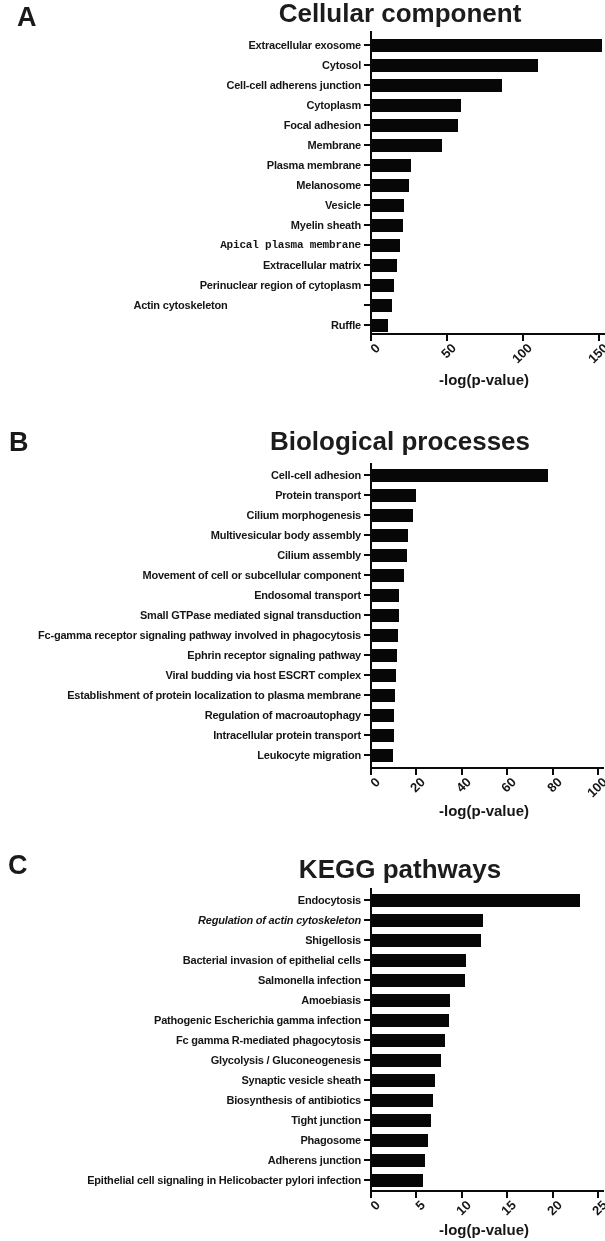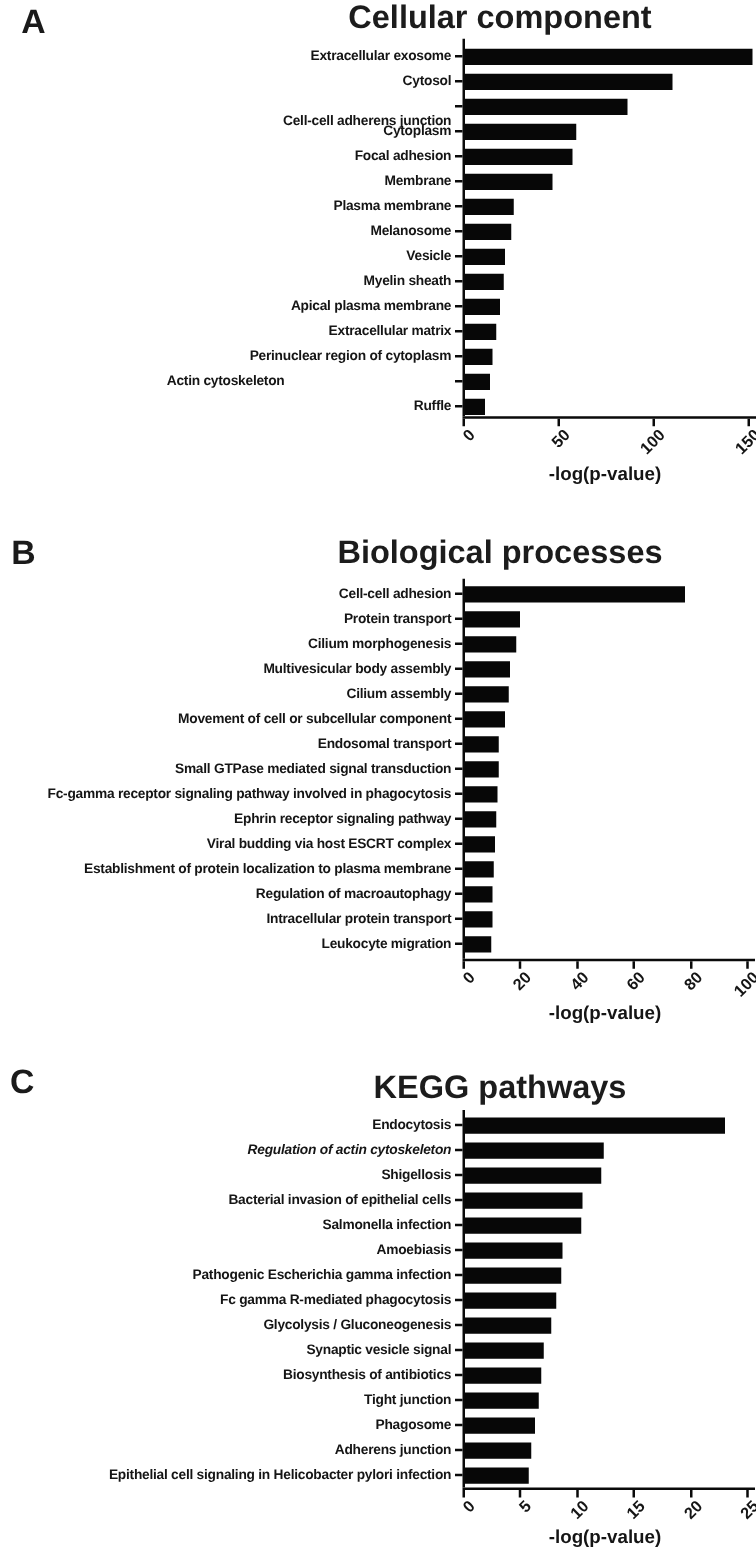--- a/index.html
+++ b/index.html
@@ -100,21 +100,21 @@
   <div class="panel-letter" style="left:17px; top:4px;">A</div>
   <div class="chart-title" style="top:0px;">Cellular component</div>
   <div class="xaxis-label" style="top:371px;">-log(p-value)</div>
   <div>
       <div class="cat-label" style="top: 35px; width: 361px;">Extracellular exosome</div>
       <div class="cat-tick" style="left: 364px; top: 44px;"></div>
       <div class="bar" style="left: 371px; top: 38.5px; width: 231.04px; background: rgb(7, 7, 7);"></div>
       <div class="cat-label" style="top: 55px; width: 361px;">Cytosol</div>
       <div class="cat-tick" style="left: 364px; top: 64px;"></div>
       <div class="bar" style="left: 371px; top: 58.5px; width: 167.2px; background: rgb(7, 7, 7);"></div>
-      <div class="cat-label" style="top: 75px; width: 361px; margin-top: 12px;">Cell-cell adherens junction</div>
+      <div class="cat-label" style="top: 75px; width: 361px;">Cell-cell adherens junction</div>
       <div class="cat-tick" style="left: 364px; top: 84px;"></div>
       <div class="bar" style="left: 371px; top: 78.5px; width: 130.72px; background: rgb(7, 7, 7);"></div>
       <div class="cat-label" style="top: 95px; width: 361px;">Cytoplasm</div>
       <div class="cat-tick" style="left: 364px; top: 104px;"></div>
       <div class="bar" style="left: 371px; top: 98.5px; width: 89.68px; background: rgb(7, 7, 7);"></div>
       <div class="cat-label" style="top: 115px; width: 361px;">Focal adhesion</div>
       <div class="cat-tick" style="left: 364px; top: 124px;"></div>
       <div class="bar" style="left: 371px; top: 118.5px; width: 86.64px; background: rgb(7, 7, 7);"></div>
       <div class="cat-label" style="top: 135px; width: 361px;">Membrane</div>
       <div class="cat-tick" style="left: 364px; top: 144px;"></div>
@@ -124,21 +124,21 @@
       <div class="bar" style="left: 371px; top: 158.5px; width: 39.52px; background: rgb(7, 7, 7);"></div>
       <div class="cat-label" style="top: 175px; width: 361px;">Melanosome</div>
       <div class="cat-tick" style="left: 364px; top: 184px;"></div>
       <div class="bar" style="left: 371px; top: 178.5px; width: 38px; background: rgb(7, 7, 7);"></div>
       <div class="cat-label" style="top: 195px; width: 361px;">Vesicle</div>
       <div class="cat-tick" style="left: 364px; top: 204px;"></div>
       <div class="bar" style="left: 371px; top: 198.5px; width: 33.44px; background: rgb(7, 7, 7);"></div>
       <div class="cat-label" style="top: 215px; width: 361px;">Myelin sheath</div>
       <div class="cat-tick" style="left: 364px; top: 224px;"></div>
       <div class="bar" style="left: 371px; top: 218.5px; width: 31.92px; background: rgb(7, 7, 7);"></div>
-      <div class="cat-label" style="top: 235px; width: 361px;">Apical plasma membrane</div>
+      <div class="cat-label" style="top: 235px; width: 361px; font-family: Liberation Mono, monospace;">Apical plasma membrane</div>
       <div class="cat-tick" style="left: 364px; top: 244px;"></div>
       <div class="bar" style="left: 371px; top: 238.5px; width: 28.88px; background: rgb(7, 7, 7);"></div>
       <div class="cat-label" style="top: 255px; width: 361px;">Extracellular matrix</div>
       <div class="cat-tick" style="left: 364px; top: 264px;"></div>
       <div class="bar" style="left: 371px; top: 258.5px; width: 25.84px; background: rgb(7, 7, 7);"></div>
       <div class="cat-label" style="top: 275px; width: 361px;">Perinuclear region of cytoplasm</div>
       <div class="cat-tick" style="left: 364px; top: 284px;"></div>
       <div class="bar" style="left: 371px; top: 278.5px; width: 22.8px; background: rgb(7, 7, 7);"></div>
       <div class="cat-label" style="top: 295px; width: 361px; text-align: center;">Actin cytoskeleton</div>
       <div class="cat-tick" style="left: 364px; top: 304px;"></div>
@@ -251,21 +251,21 @@
       <div class="bar" style="left: 371px; top: 993.5px; width: 78.996px; background: rgb(7, 7, 7);"></div>
       <div class="cat-label" style="top: 1010px; width: 361px;">Pathogenic Escherichia gamma infection</div>
       <div class="cat-tick" style="left: 364px; top: 1019px;"></div>
       <div class="bar" style="left: 371px; top: 1013.5px; width: 78.088px; background: rgb(7, 7, 7);"></div>
       <div class="cat-label" style="top: 1030px; width: 361px;">Fc gamma R-mediated phagocytosis</div>
       <div class="cat-tick" style="left: 364px; top: 1039px;"></div>
       <div class="bar" style="left: 371px; top: 1033.5px; width: 73.548px; background: rgb(7, 7, 7);"></div>
       <div class="cat-label" style="top: 1050px; width: 361px;">Glycolysis / Gluconeogenesis</div>
       <div class="cat-tick" style="left: 364px; top: 1059px;"></div>
       <div class="bar" style="left: 371px; top: 1053.5px; width: 69.916px; background: rgb(7, 7, 7);"></div>
-      <div class="cat-label" style="top: 1070px; width: 361px;">Synaptic vesicle signal</div>
+      <div class="cat-label" style="top: 1070px; width: 361px;">Synaptic vesicle sheath</div>
       <div class="cat-tick" style="left: 364px; top: 1079px;"></div>
       <div class="bar" style="left: 371px; top: 1073.5px; width: 63.56px; background: rgb(7, 7, 7);"></div>
       <div class="cat-label" style="top: 1090px; width: 361px;">Biosynthesis of antibiotics</div>
       <div class="cat-tick" style="left: 364px; top: 1099px;"></div>
       <div class="bar" style="left: 371px; top: 1093.5px; width: 61.744px; background: rgb(7, 7, 7);"></div>
       <div class="cat-label" style="top: 1110px; width: 361px;">Tight junction</div>
       <div class="cat-tick" style="left: 364px; top: 1119px;"></div>
       <div class="bar" style="left: 371px; top: 1113.5px; width: 59.928px; background: rgb(7, 7, 7);"></div>
       <div class="cat-label" style="top: 1130px; width: 361px;">Phagosome</div>
       <div class="cat-tick" style="left: 364px; top: 1139px;"></div>

